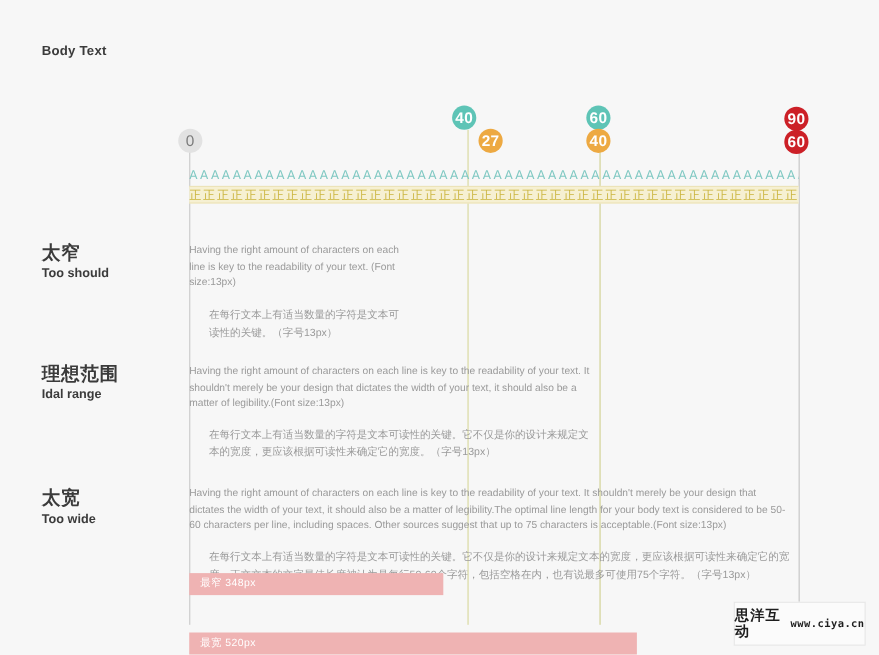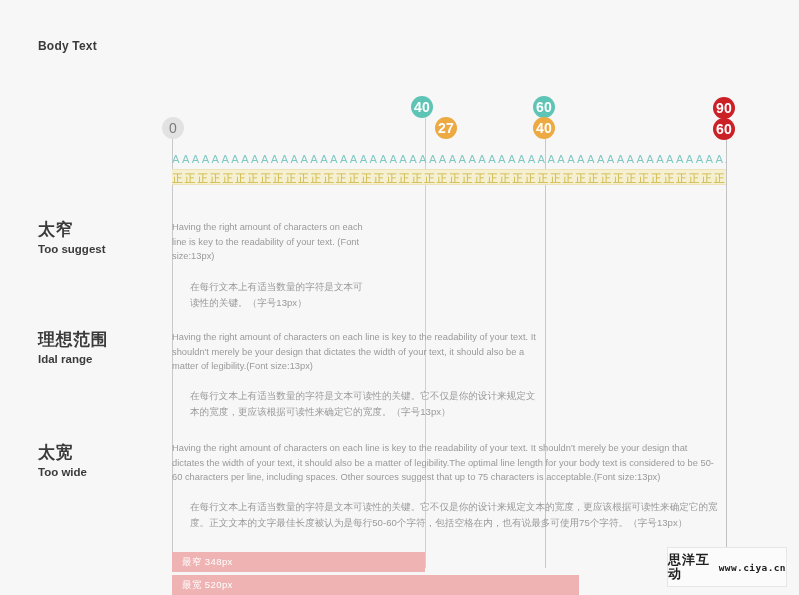--- a/index.html
+++ b/index.html
@@ -165,21 +165,21 @@
     position: absolute;
     height: 20px;
     background: #efb3b3;
     color: #ffffff;
     font-size: 9.5px;
     line-height: 20px;
     padding-left: 10px;
     box-sizing: border-box;
     letter-spacing: 0.4px;
   }
-  .bar-narrowest { left: 172px; top: 552px; width: 253px; }
+  .bar-narrowest { left: 172px; top: 521px; width: 231px; }
   .bar-widest    { left: 172px; top: 575px; width: 407px; }
 
   
   .watermark {
     position: absolute;
     right: 12px;
     bottom: 8px;
     width: 118px;
     height: 38px;
     background: #fbfbfb;
@@ -225,21 +225,21 @@
   <div class="pin teal pin-60t">60</div>
   <div class="pin orange pin-40o">40</div>
   <div class="pin red pin-90">90</div>
   <div class="pin red pin-60r">60</div>
 
   <div class="ruler ruler-a">AAAAAAAAAAAAAAAAAAAAAAAAAAAAAAAAAAAAAAAAAAAAAAAAAAAAAAAAAAAAAAAAAAAAAAAAAAAAAAAAAAAAAAAAAA</div>
   <div class="ruler ruler-zheng">正正正正正正正正正正正正正正正正正正正正正正正正正正正正正正正正正正正正正正正正正正正正正正正正正正正正正正正正正正正正正</div>
 
   <div class="row-label label-narrow">
     <div class="lbl-cn">太窄</div>
-    <div class="lbl-en">Too suggest</div>
+    <div class="lbl-en">Too should</div>
   </div>
   <div class="block block-narrow">
     <p class="en">Having the right amount of characters on each line is key to the readability of your text. (Font size:13px)</p>
     <p class="cn">在每行文本上有适当数量的字符是文本可读性的关键。（字号13px）</p>
   </div>
 
   <div class="row-label label-ideal">
     <div class="lbl-cn">理想范围</div>
     <div class="lbl-en">Idal range</div>
   </div>

